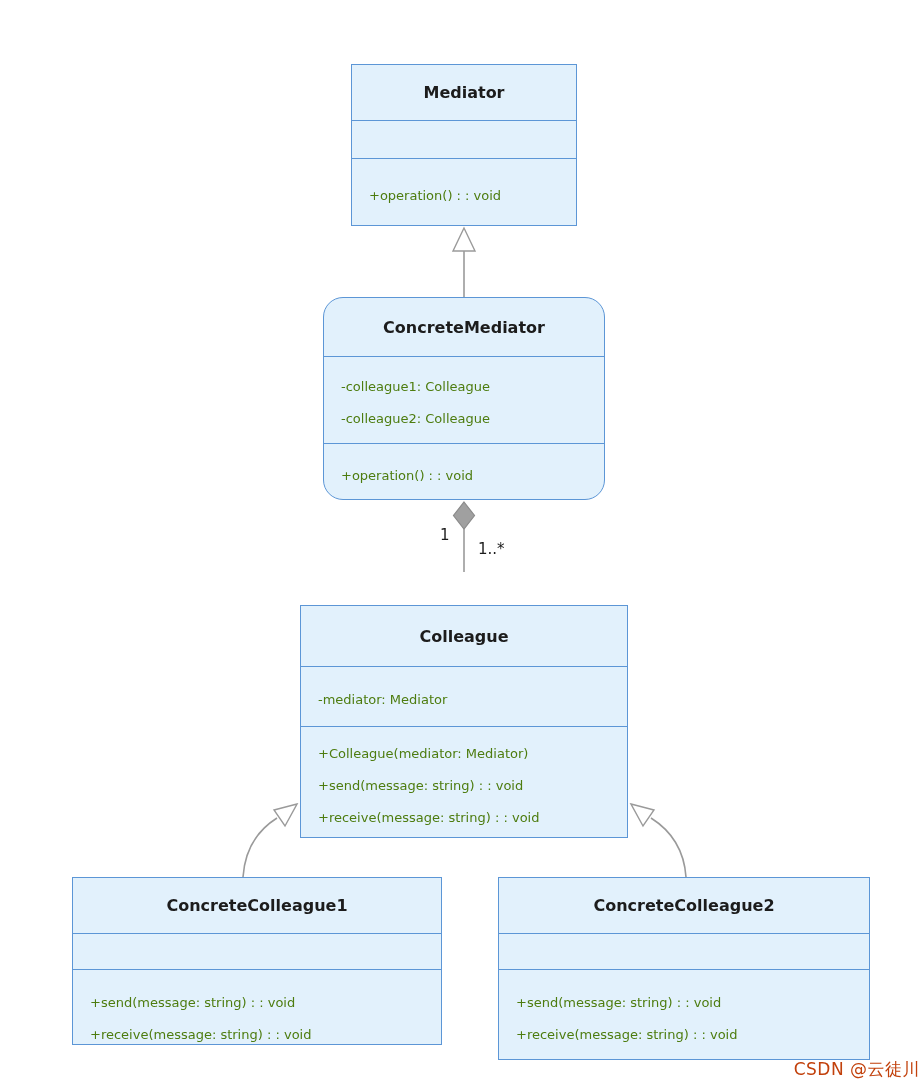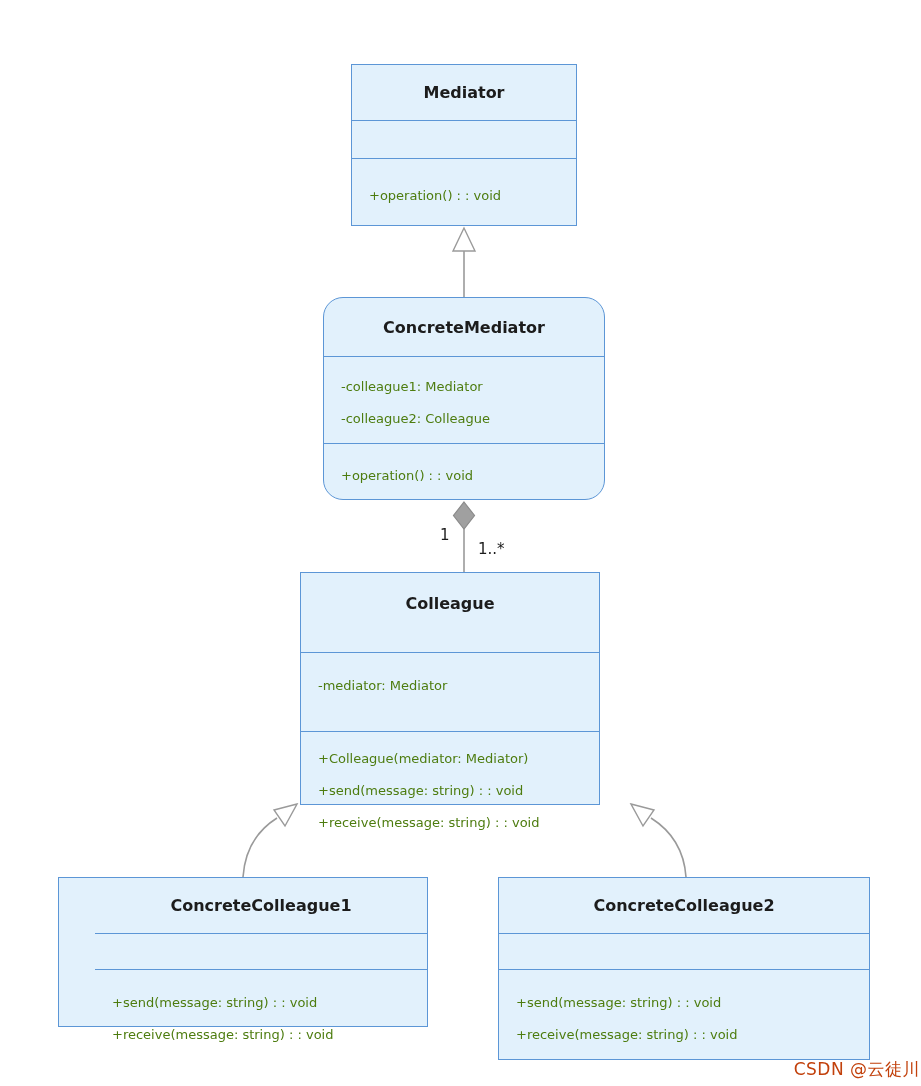--- a/index.html
+++ b/index.html
@@ -54,26 +54,26 @@
   #box-mediator            { left: 351px; top: 64px;  width: 226px; height: 162px; }
   #box-mediator .uml-header{ height: 55px; }
   #box-mediator .sec-attrs { height: 38px; }
   #box-mediator .sec-meths { height: 69px; }
 
   #box-concrete-mediator            { left: 323px; top: 297px; width: 282px; height: 203px; border-radius: 20px; }
   #box-concrete-mediator .uml-header{ height: 58px; }
   #box-concrete-mediator .sec-attrs { height: 87px; }
   #box-concrete-mediator .sec-meths { height: 58px; }
 
-  #box-colleague            { left: 300px; top: 572px; width: 300px; height: 233px; gap: 19px; }
+  #box-colleague            { left: 300px; top: 605px; width: 328px; height: 233px; }
   #box-colleague .uml-header{ height: 60px; }
   #box-colleague .sec-attrs { height: 60px; }
   #box-colleague .sec-meths { height: 113px; }
 
-  #box-concrete-colleague1            { left: 58px; top: 877px; width: 370px; height: 150px; padding-left: 36px; }
+  #box-concrete-colleague1            { left: 72px; top: 877px; width: 370px; height: 168px; }
   #box-concrete-colleague1 .uml-header{ height: 55px; }
   #box-concrete-colleague1 .sec-attrs { height: 36px; }
   #box-concrete-colleague1 .sec-meths { height: 92px; }
 
   #box-concrete-colleague2            { left: 498px; top: 877px; width: 372px; height: 183px; }
   #box-concrete-colleague2 .uml-header{ height: 55px; }
   #box-concrete-colleague2 .sec-attrs { height: 36px; }
   #box-concrete-colleague2 .sec-meths { height: 92px; }
 
   #connector-layer {
@@ -130,21 +130,21 @@
     <div class="uml-header">Mediator</div>
     <div class="uml-section sec-attrs"></div>
     <div class="uml-section sec-meths">
         <div class="member-line">+operation() : : void</div>
       </div>
   </div>
 
   <div class="uml-box" id="box-concrete-mediator">
     <div class="uml-header">ConcreteMediator</div>
     <div class="uml-section sec-attrs">
-        <div class="member-line">-colleague1: Mediator</div>
+        <div class="member-line">-colleague1: Colleague</div>
         <div class="member-line">-colleague2: Colleague</div>
       </div>
     <div class="uml-section sec-meths">
         <div class="member-line">+operation() : : void</div>
       </div>
   </div>
 
   <div class="uml-box" id="box-colleague">
     <div class="uml-header">Colleague</div>
     <div class="uml-section sec-attrs">

